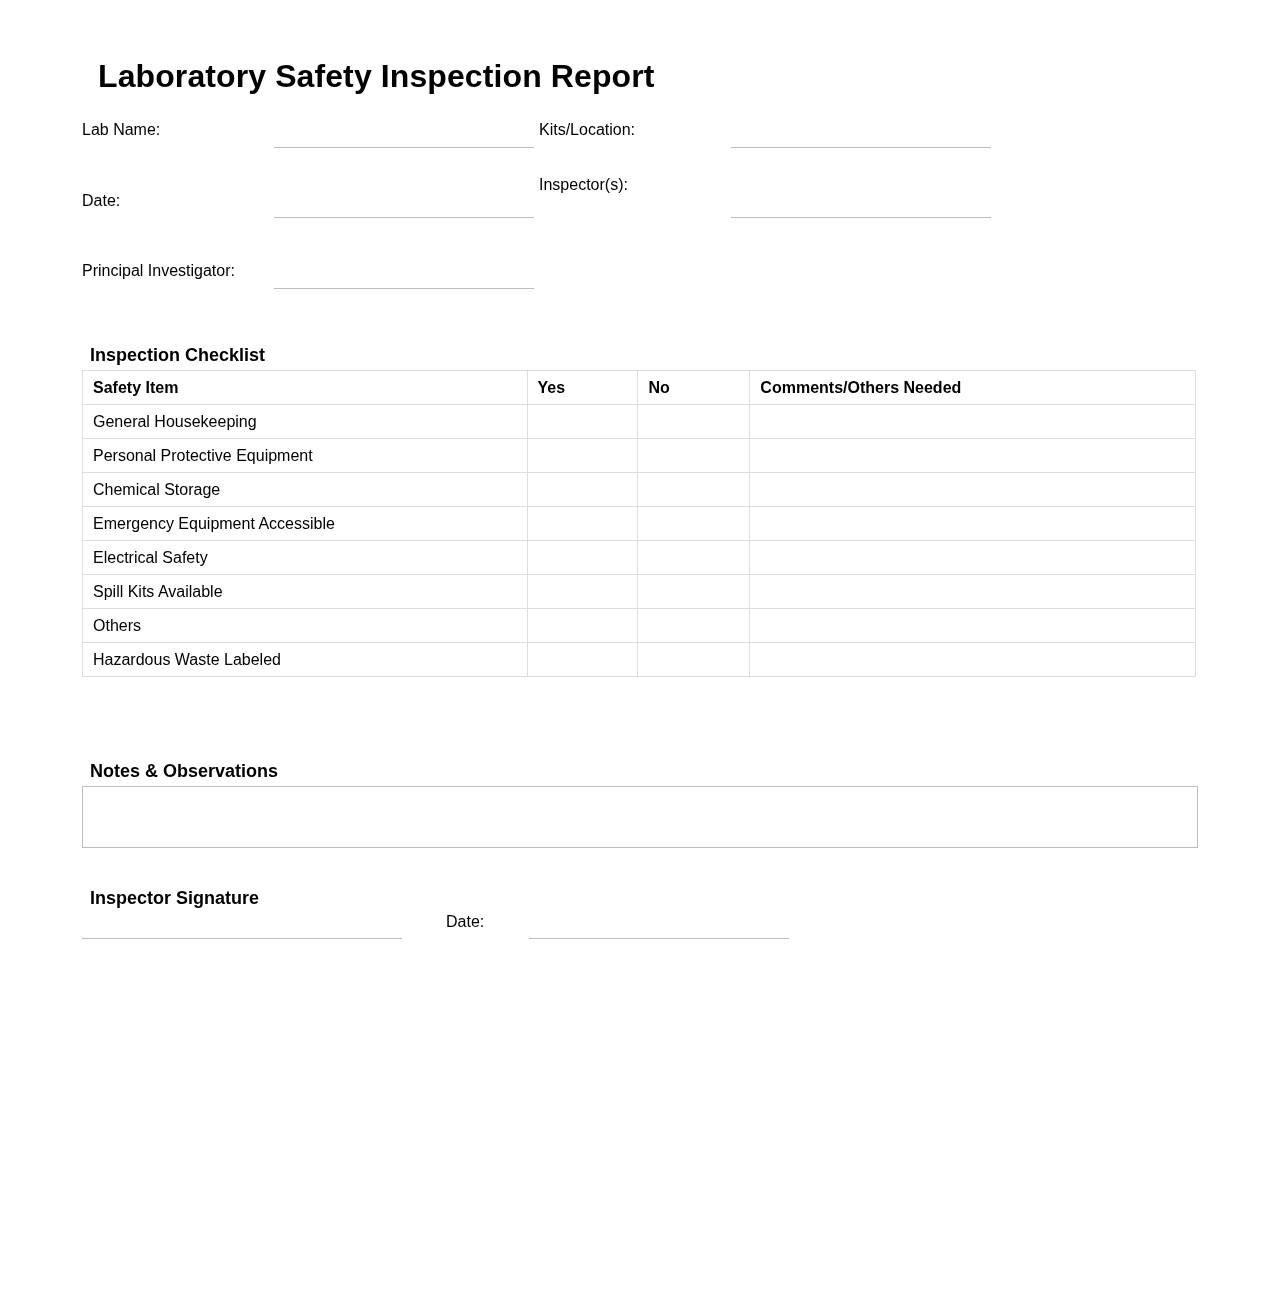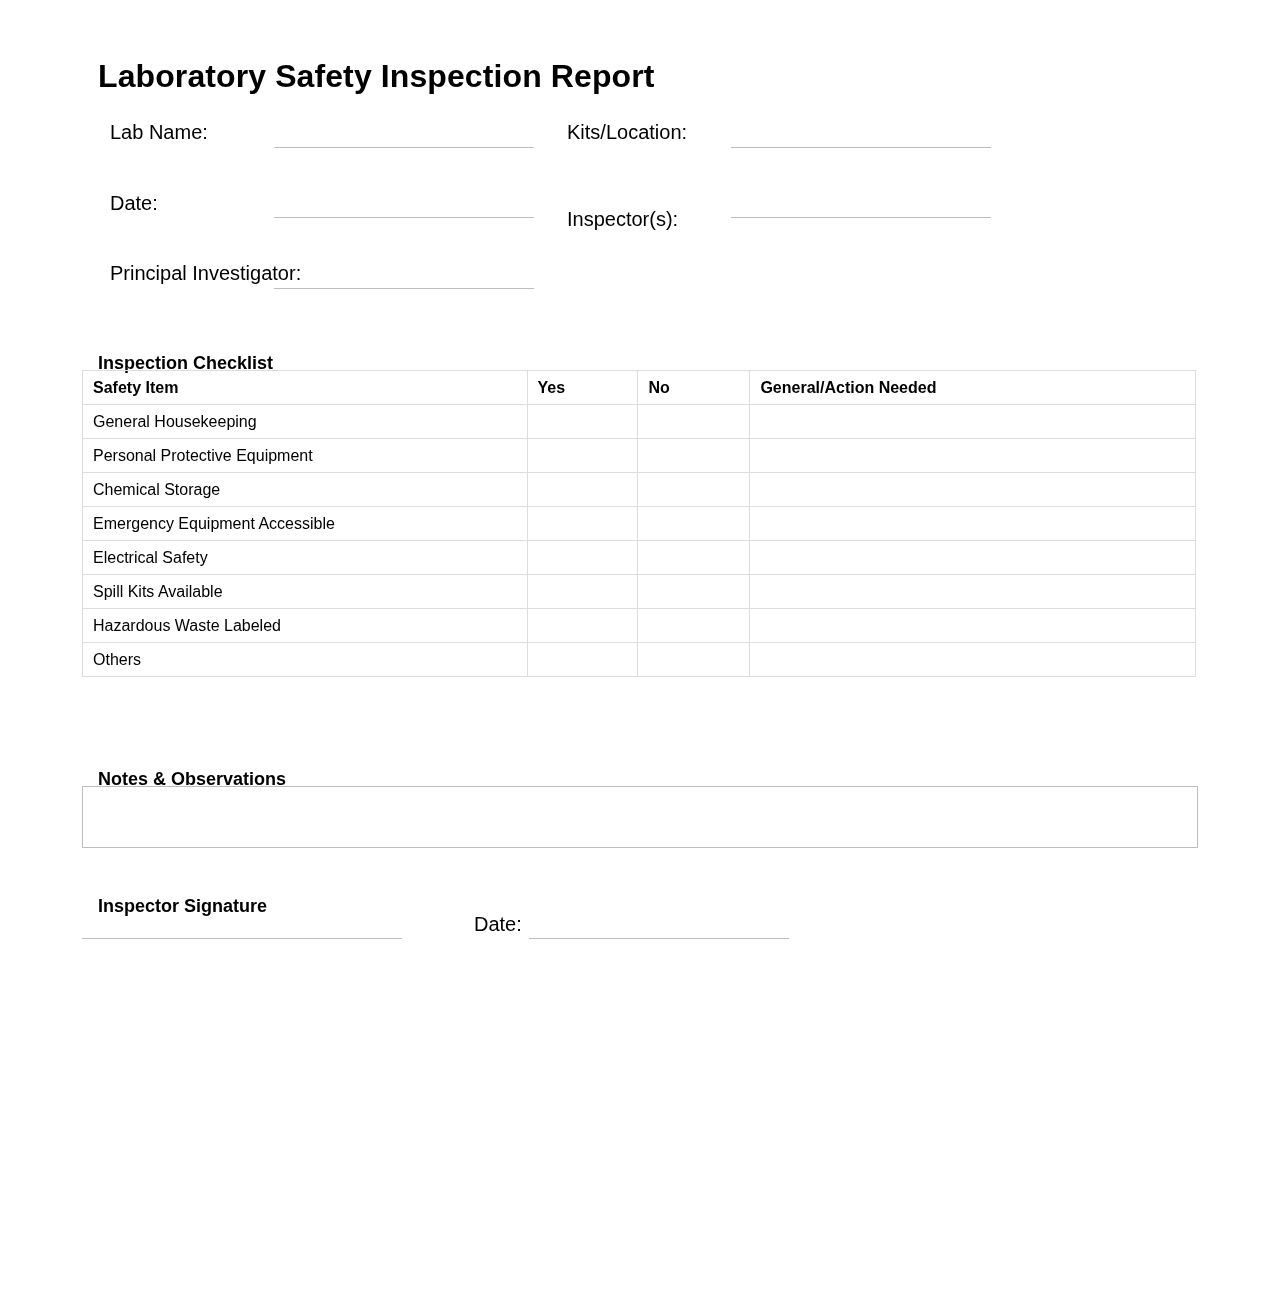--- a/index.html
+++ b/index.html
@@ -5,26 +5,26 @@
     html, body { margin: 0; padding: 0; background: #ffffff; }
     body {
       width: 1278px; height: 1300px; position: relative; overflow: hidden;
       font-family: "Liberation Sans", sans-serif; color: #000;
     }
     .page { position: absolute; left: 82px; top: 0; width: 1116px; }
     h1 {
       position: absolute; left: 16px; top: 58px; margin: 0;
       font-size: 32px; font-weight: bold; letter-spacing: 0.1px; white-space: nowrap;
     }
-    .field-label { position: absolute; font-size: 20px; white-space: nowrap; margin-left: 28px; }
+    .field-label { position: absolute; font-size: 16px; white-space: nowrap; }
     .field-line {
       position: absolute; height: 0; border-bottom: 1px solid #bdbdbd; width: 260px;
     }
     .section-title {
-      position: absolute; left: 0; margin: 16px; font-size: 18px; font-weight: bold; white-space: nowrap;
+      position: absolute; left: 0; margin: 8px; font-size: 18px; font-weight: bold; white-space: nowrap;
     }
     table.checklist {
       position: absolute; left: 0; top: 370px; width: 1114px;
       border-collapse: collapse; font-size: 16px;
     }
     table.checklist th, table.checklist td {
       border: 1px solid #dddddd; height: 34px; padding: 0 10px; text-align: left;
       box-sizing: border-box; vertical-align: middle;
     }
     table.checklist th { font-weight: bold; }
@@ -41,41 +41,41 @@
 
   <span class="field-label" style="left:0; top:121px;">Lab Name:</span>
   <div class="field-line" style="left:192px; top:147px;"></div>
 
   <span class="field-label" style="left:457px; top:121px;">Kits/Location:</span>
   <div class="field-line" style="left:649px; top:147px;"></div>
 
   <span class="field-label" style="left:0; top:192px;">Date:</span>
   <div class="field-line" style="left:192px; top:217px;"></div>
 
-  <span class="field-label" style="left:457px; top:208px;">Inspector(s):</span>
+  <span class="field-label" style="left:457px; top:176px;">Inspector(s):</span>
   <div class="field-line" style="left:649px; top:217px;"></div>
 
   <span class="field-label" style="left:0; top:262px;">Principal Investigator:</span>
   <div class="field-line" style="left:192px; top:288px;"></div>
 
   <h2 class="section-title" style="top:337px;">Inspection Checklist</h2>
 
   <table class="checklist">
     <colgroup>
       <col style="width:445px">
       <col style="width:111px">
       <col style="width:112px">
       <col style="width:446px">
     </colgroup>
     <thead>
       <tr>
         <th>Safety Item</th>
         <th>Yes</th>
         <th>No</th>
-        <th>General/Action Needed</th>
+        <th>Comments/Others Needed</th>
       </tr>
     </thead>
     <tbody>
       <tr>
         <td>General Housekeeping</td>
         <td></td>
         <td></td>
         <td></td>
       </tr>
       <tr>
@@ -102,27 +102,27 @@
         <td></td>
         <td></td>
       </tr>
       <tr>
         <td>Spill Kits Available</td>
         <td></td>
         <td></td>
         <td></td>
       </tr>
       <tr>
-        <td>Hazardous Waste Labeled</td>
+        <td>Others</td>
         <td></td>
         <td></td>
         <td></td>
       </tr>
       <tr>
-        <td>Others</td>
+        <td>Hazardous Waste Labeled</td>
         <td></td>
         <td></td>
         <td></td>
       </tr>
     </tbody>
   </table>
 
   <h2 class="section-title" style="top:753px;">Notes &amp; Observations</h2>
   <div class="notes-box"></div>
 

